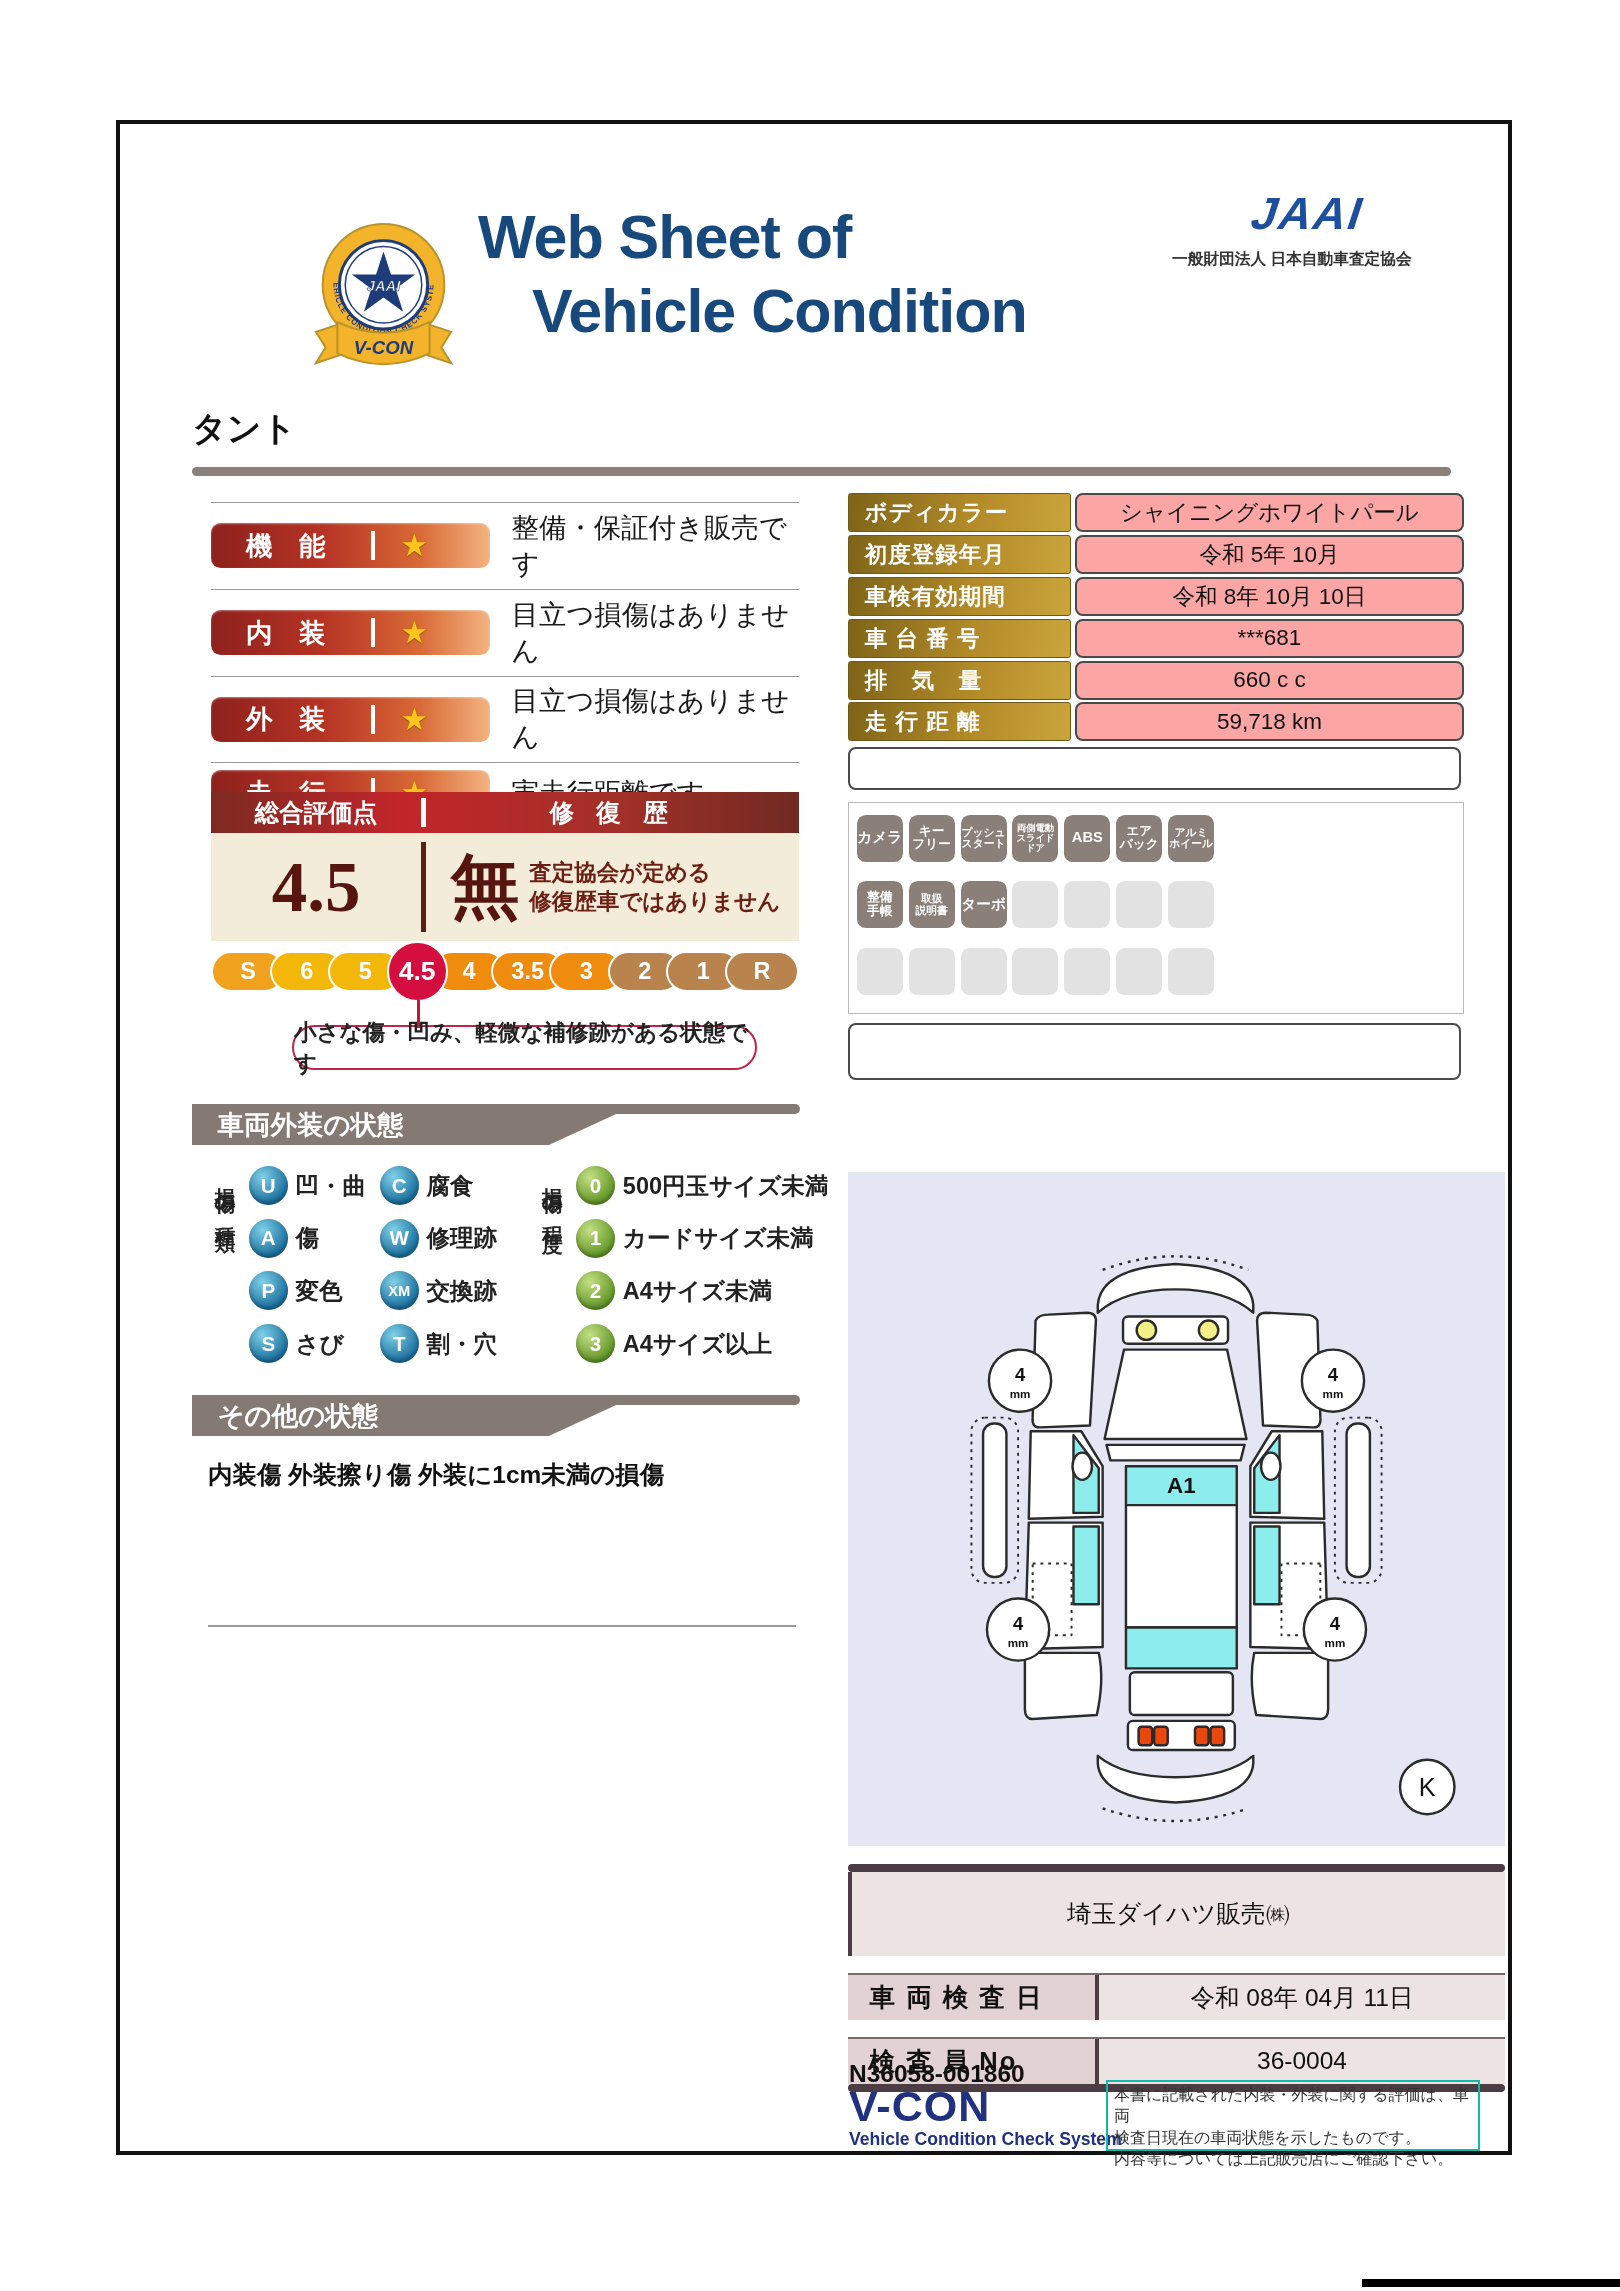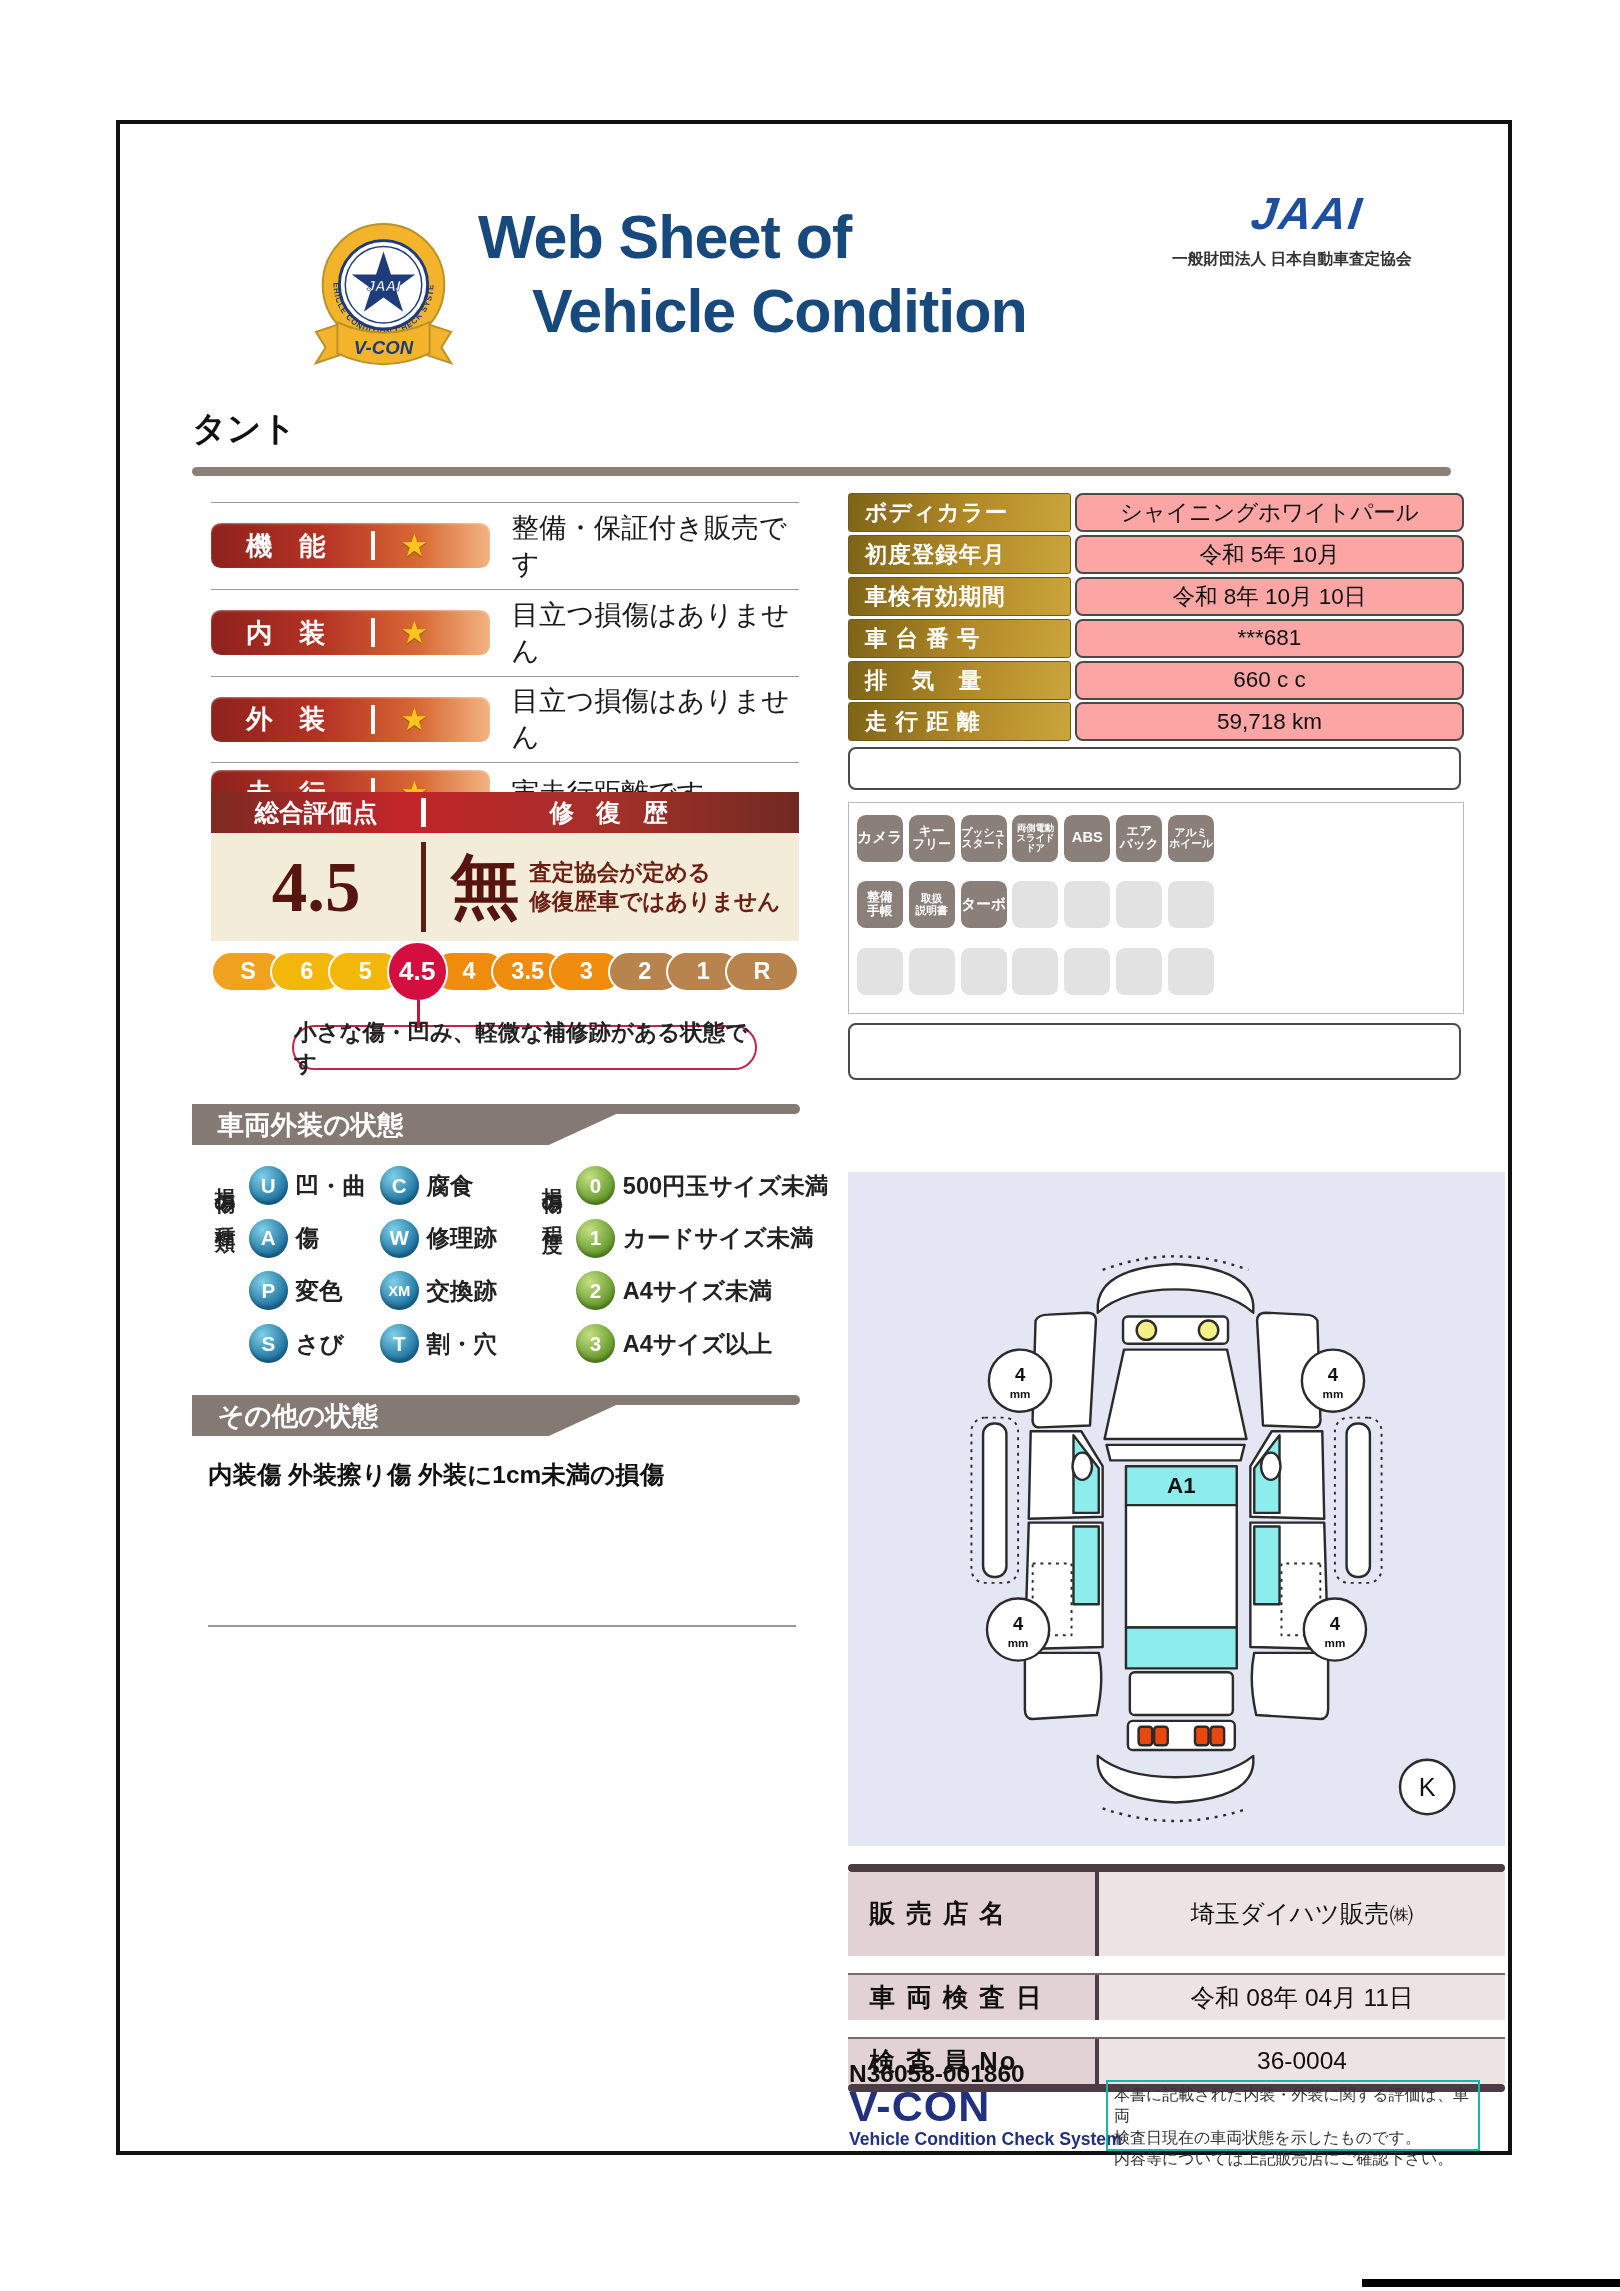--- a/index.html
+++ b/index.html
@@ -414,21 +414,20 @@
         <text x="501" y="486" text-anchor="middle" font-size="12">mm</text>
       </g>
       <text x="596" y="639" text-anchor="middle" font-size="26">K</text>
     </g>
   </svg>
 
   <div class="abs dealer">
     <div class="dealer-cap"></div>
     <div id="dealer-rows">
         <div class="dealer-row tall">
-          <div class="dealer-label">販 売 店 名</div>
           <div class="dealer-value">埼玉ダイハツ販売㈱</div>
         </div>
         <div class="dealer-row short">
           <div class="dealer-label">車 両 検 査 日</div>
           <div class="dealer-value">令和 08年 04月 11日</div>
         </div>
         <div class="dealer-row short">
           <div class="dealer-label">検 査 員 No</div>
           <div class="dealer-value">36-0004</div>
         </div>

